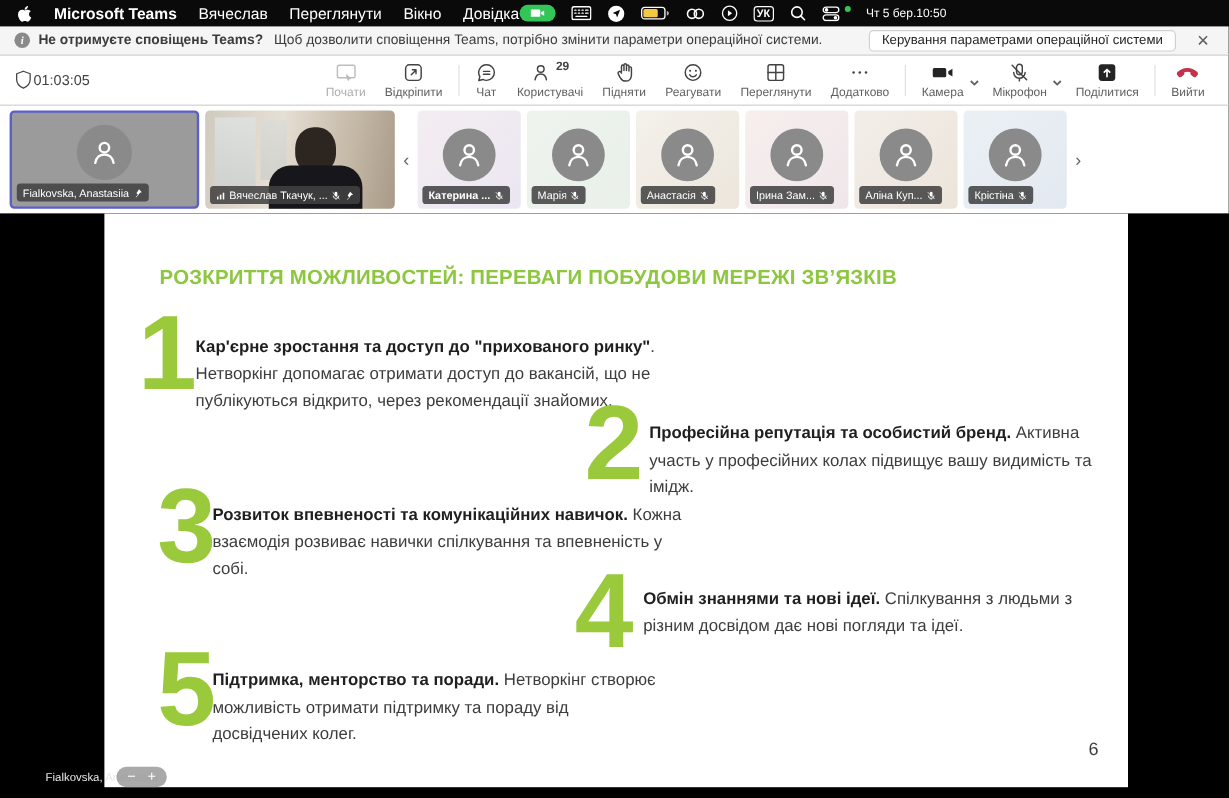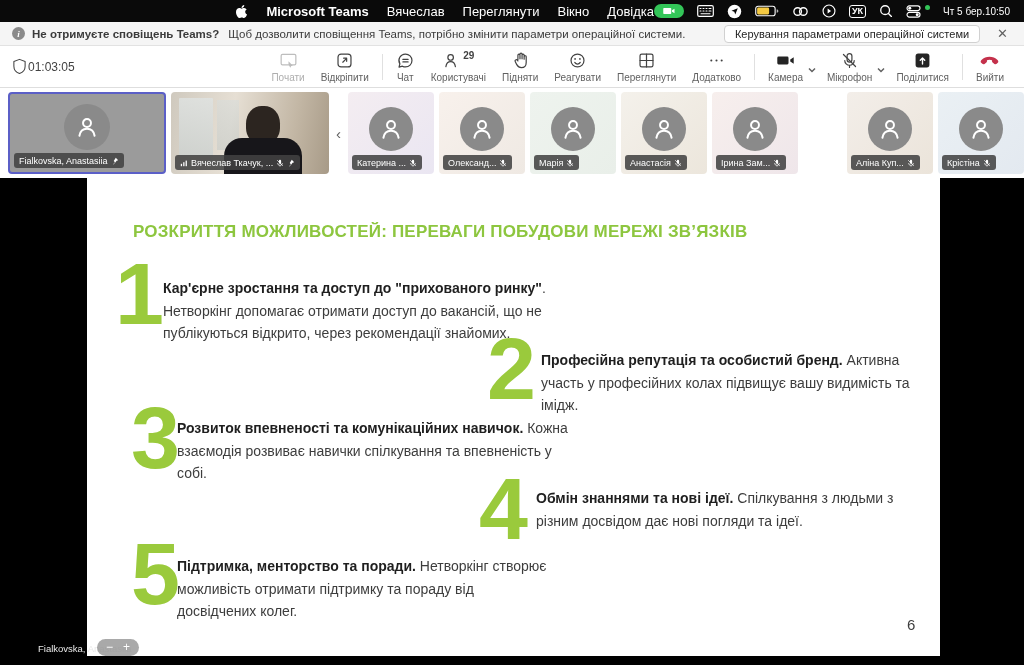--- a/index.html
+++ b/index.html
@@ -1,21 +1,21 @@
 <!DOCTYPE html>
 <html><head>
 <meta charset="utf-8">
 <style>
   * { margin:0; padding:0; box-sizing:border-box; }
   html,body { width:1024px; height:665px; overflow:hidden; background:#000;
               font-family:"Liberation Sans","DejaVu Sans",sans-serif; }
 
   
   .menubar { height:22px; background:#0a0a0a; color:#fff; display:flex;
-             align-items:center; justify-content:flex-end; padding:0 14px; font-size:13px; }
+             align-items:center; justify-content:flex-start; padding:0 14px; font-size:13px; }
   .mb-left, .mb-right { display:flex; align-items:center; }
   .mb-left { gap:18px; }
   .mb-right { gap:13px; }
   .mb-app { font-weight:700; }
   .mb-item { cursor:default; }
   .apple svg { width:13px; height:15px; fill:#fff; display:block; }
   .cam-pill { width:30px; height:14px; border-radius:8px; background:#33c558;
               display:flex; align-items:center; justify-content:center; }
   .cam-pill svg { width:12px; height:8px; fill:#fff; }
   .mb-ic svg { display:block; }
@@ -69,26 +69,26 @@
             width:46px; height:46px; border-radius:50%; background:#8a8a8a;
             display:flex; align-items:center; justify-content:center; }
   .tile.small .avatar { width:44px; height:44px; top:45%; }
   .avatar svg { width:28px; height:28px; stroke:#fff; fill:none; stroke-width:1.7; stroke-linecap:round; }
   .chip { position:absolute; left:4px; bottom:4px; background:rgba(66,66,66,.87); color:#fff;
           font-size:9px; padding:2.5px 5px; border-radius:3px; display:flex; align-items:center;
           gap:3px; max-width:calc(100% - 8px); white-space:nowrap; }
   .chip span { overflow:hidden; text-overflow:ellipsis; }
   .chip svg { flex-shrink:0; display:block; }
   .t1 { background:#9b9b9b; }
-  .t3 { background:linear-gradient(135deg,#f4edf1,#eae6f2); }
+  .t3 { background:linear-gradient(135deg,#f4edf1,#eae6f2);font-weight:bold; }
   .t4 { background:linear-gradient(135deg,#f8f1ec,#efe9e3); }
   .t5 { background:linear-gradient(135deg,#eef3ee,#e9efe9); }
   .t6 { background:linear-gradient(135deg,#f4f1eb,#ece6dc); }
   .t7 { background:linear-gradient(135deg,#f7efed,#efe6ea); }
-  .t8 { background:linear-gradient(135deg,#f3eee9,#ebe4da);margin-left:44px; }
+  .t8 { background:linear-gradient(135deg,#f3eee9,#ebe4da); }
   .t9 { background:linear-gradient(135deg,#eaf0f4,#e3e9f0); }
   .strip-chev { color:#616161; font-size:15px; padding:0 2px; cursor:pointer; flex-shrink:0; }
 
   
   .video { background:linear-gradient(100deg,#cfc9be 0%,#e6dfd4 38%,#c3b7a5 75%,#a79a87 100%); }
   .vid-win { position:absolute; left:8px; top:6px; width:34px; height:58px;
              background:linear-gradient(#dfe3e2,#cdd2d0); opacity:.8; border-radius:1px; }
   .vid-win2 { position:absolute; left:46px; top:8px; width:22px; height:50px;
               background:linear-gradient(#d8dcda,#c6cbc8); opacity:.6; }
   .sil-head { position:absolute; left:58%; top:14px; transform:translateX(-50%);
@@ -365,35 +365,20 @@
       </div>
     <div class="chip">
         <span>Катерина ...</span>
       <svg width="8" height="8" viewBox="0 0 10 10">
           <rect x="3.6" y="1" width="2.8" height="5" rx="1.4" fill="#fff"></rect>
           <path d="M2 5a3 3 0 006 0M5 8v1.4M1.5 1.5l7 7" stroke="#fff" stroke-width=".9" fill="none"></path>
         </svg>
     </div>
   </div>
 
-  <div class="tile small t4">
-    <div class="avatar">
-        <svg viewBox="0 0 24 24">
-          <circle cx="12" cy="8.6" r="3.4"></circle>
-          <path d="M5.5 19.5c.6-3.8 3.2-6 6.5-6s5.9 2.2 6.5 6"></path>
-        </svg>
-      </div>
-    <div class="chip">
-        <span>Олександ...</span>
-      <svg width="8" height="8" viewBox="0 0 10 10">
-          <rect x="3.6" y="1" width="2.8" height="5" rx="1.4" fill="#fff"></rect>
-          <path d="M2 5a3 3 0 006 0M5 8v1.4M1.5 1.5l7 7" stroke="#fff" stroke-width=".9" fill="none"></path>
-        </svg>
-    </div>
-  </div>
 
   <div class="tile small t5">
     <div class="avatar">
         <svg viewBox="0 0 24 24">
           <circle cx="12" cy="8.6" r="3.4"></circle>
           <path d="M5.5 19.5c.6-3.8 3.2-6 6.5-6s5.9 2.2 6.5 6"></path>
         </svg>
       </div>
     <div class="chip">
         <span>Марія</span>

